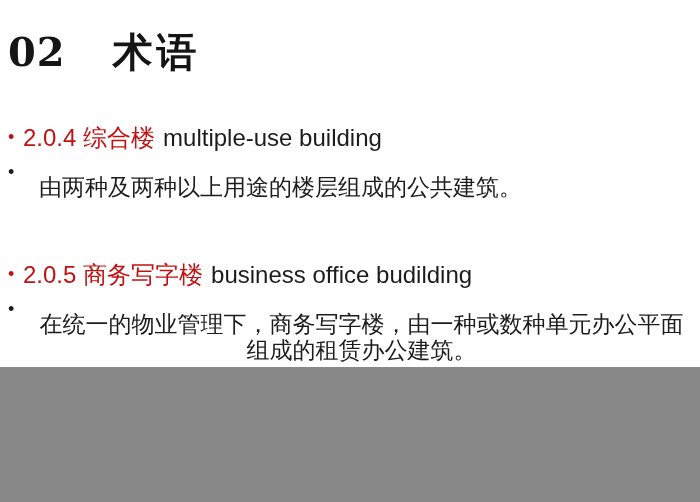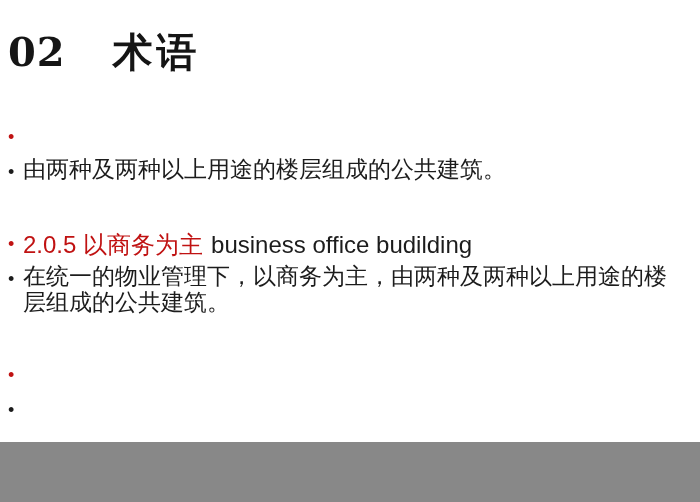--- a/index.html
+++ b/index.html
@@ -1,20 +1,20 @@
 <!DOCTYPE html>
 <html><head>
 <meta charset="utf-8">
 <style>
   html, body { margin: 0; padding: 0; }
   body { background: #888; }
   .slide {
     position: relative;
     width: 700px;
-    height: 442px;
+    height: 367px;
     background: #ffffff;
     overflow: hidden;
     box-sizing: border-box;
     padding: 2px 0 0 8px;
     font-family: "Liberation Sans", sans-serif;
   }
   .slide-title {
     font-family: "DejaVu Serif", serif;
     font-weight: bold;
     color: #151515;
@@ -51,57 +51,59 @@
     font-family: "Liberation Sans", serif;
   }
   .term-english {
     color: #1c1c1c;
     margin-left: 8px;
     font-family: "Liberation Sans", sans-serif;
   }
 
   .definition-row { margin-top: 6px; }
   .definition-text {
-    margin: 0;
+    margin: 16px;
     font-size: 23px;
     line-height: 26px;
     color: #1c1c1c;
-    font-family: Liberation Mono, monospace;
+    font-family: Liberation Sans, sans-serif;
     max-width: 662px;
     letter-spacing: 0px;
+    text-align: center;
   }
 </style>
 </head>
 <body>
 
 <div class="slide">
 
   <h1 class="slide-title">
     <span class="title-number">02</span>
     <span class="title-text">术语</span>
   </h1>
 
   <div class="term-block">
     <div class="row term-row">
       <span class="bullet">•</span>
+      <p class="term-line"><span class="term-code">2.0.4 综合楼</span><span class="term-english">multiple-use building</span></p>
     </div>
     <div class="row definition-row">
       <span class="bullet">•</span>
       <p class="definition-text">由两种及两种以上用途的楼层组成的公共建筑。</p>
     </div>
   </div>
 
   <div class="term-block">
     <div class="row term-row">
       <span class="bullet">•</span>
-      <p class="term-line"><span class="term-code">2.0.5 以商务为主</span><span class="term-english">business office budilding</span></p>
+      <p class="term-line"><span class="term-code">2.0.5 商务写字楼</span><span class="term-english">business office budilding</span></p>
     </div>
     <div class="row definition-row">
       <span class="bullet">•</span>
-      <p class="definition-text">在统一的物业管理下，以商务为主，由两种及两种以上用途的楼层组成的公共建筑。</p>
+      <p class="definition-text">在统一的物业管理下，商务写字楼，由一种或数种单元办公平面组成的租赁办公建筑。</p>
     </div>
   </div>
 
   <div class="term-block">
     <div class="row term-row">
       <span class="bullet">•</span>
     </div>
     <div class="row definition-row">
       <span class="bullet">•</span>
     </div>

